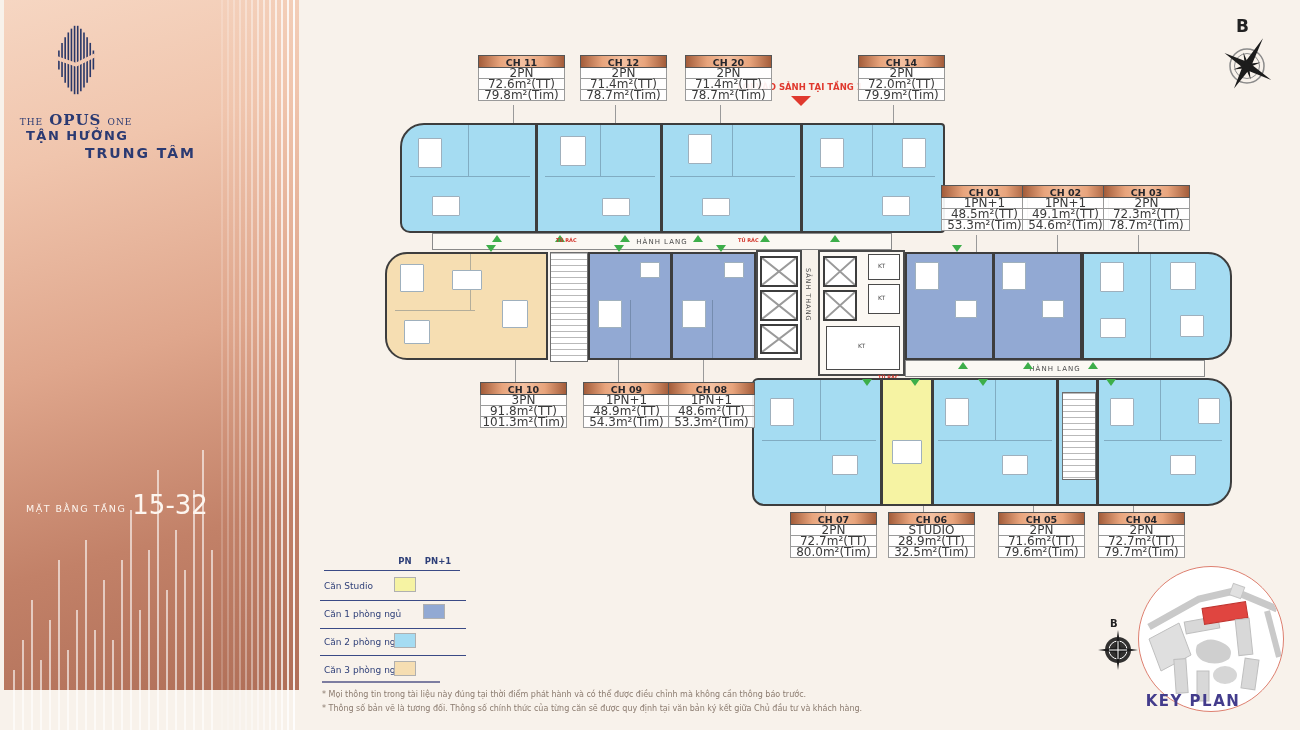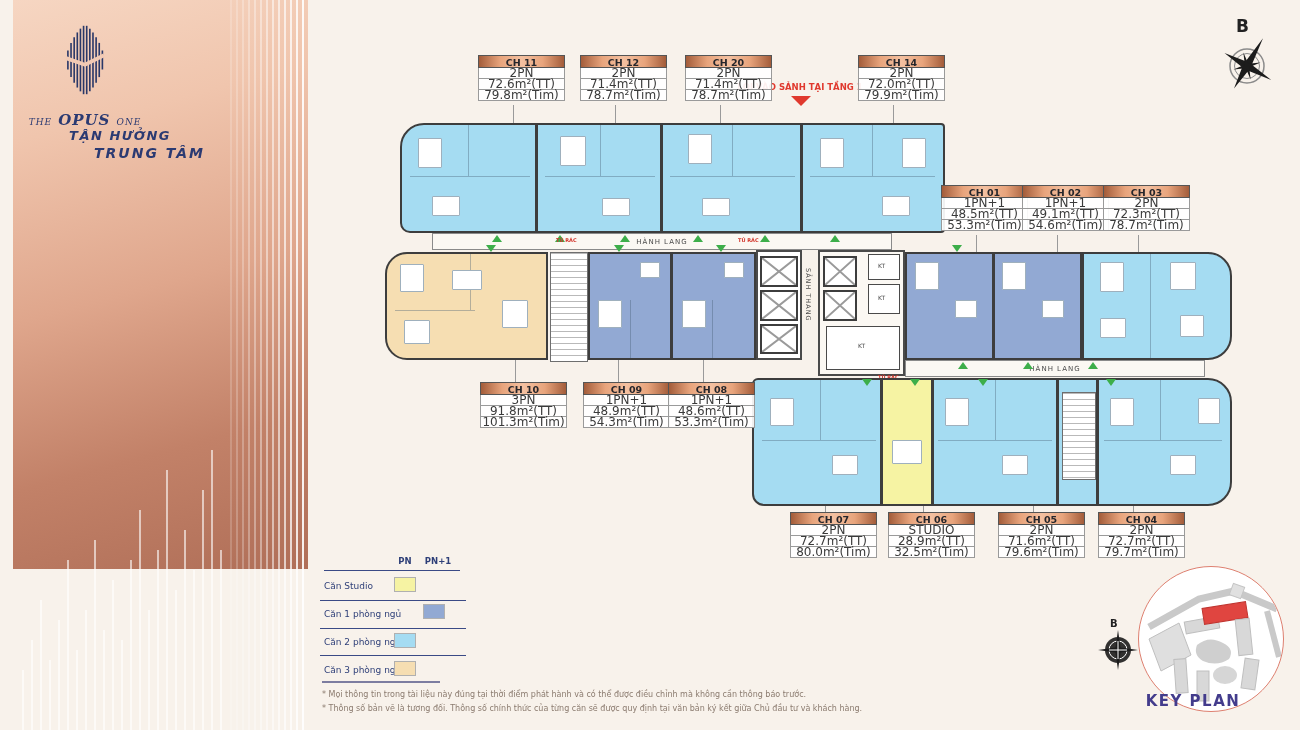--- a/index.html
+++ b/index.html
@@ -1,28 +1,28 @@
 <!DOCTYPE html>
 <html><head>
 <meta charset="utf-8">
 <style>
   html,body{margin:0;padding:0;}
   body{font-family:"DejaVu Sans","Liberation Sans",sans-serif;}
   #stage{position:relative;width:1300px;height:730px;background:#F8F2EB;overflow:hidden;}
 
   
-  #sidebar{position:absolute;left:13px;top:0;width:295px;height:569px;
-    background:linear-gradient(165deg,#F6D6C2 0%,#F0C5AD 22%,#DFA68C 50%,#C28168 76%,#B06F58 100%);font-style:italic;}
+  #sidebar{position:absolute;left:4px;top:0;width:295px;height:690px;
+    background:linear-gradient(165deg,#F6D6C2 0%,#F0C5AD 22%,#DFA68C 50%,#C28168 76%,#B06F58 100%);}
   .deco{position:absolute;left:0;top:0;pointer-events:none;}
   #brand{position:absolute;left:10px;top:22px;width:124px;text-align:center;color:#2B3A72;}
   #brand .logo{margin:0 auto 8px auto;width:44px;height:76px;}
   #brandname{font-family:"DejaVu Serif","Liberation Serif",serif;letter-spacing:1px;}
   #brandname .sm{font-size:9px;} #brandname .lg{font-size:15px;font-weight:bold;}
   #tagline{position:absolute;left:22px;top:128px;width:170px;color:#2B3A72;}
-  .tg1{font-size:13px;font-weight:bold;letter-spacing:1.5px;text-align:center;}
+  .tg1{font-size:13px;font-weight:bold;letter-spacing:1.5px;text-align:left;}
   .tg2{font-family:"DejaVu Serif","Liberation Serif",serif;font-size:30px;font-weight:bold;text-align:right;line-height:1.1;}
   .tg3{font-family:"DejaVu Serif","Liberation Serif",serif;font-size:30px;font-weight:bold;text-align:right;line-height:1.1;}
   .tg4{font-size:14px;font-weight:bold;letter-spacing:2px;text-align:right;margin-top:2px;}
   #tower{position:absolute;left:22px;top:496px;color:#FDF6F0;}
   #tower .row1{display:flex;align-items:flex-end;}
   #tower .toa{font-size:17px;letter-spacing:2px;margin-bottom:10px;}
   #tower .os3{font-family:"DejaVu Serif","Liberation Serif",serif;font-size:60px;font-weight:400;line-height:0.95;margin-left:2px;}
   #tower .row2{display:flex;align-items:flex-end;margin-top:-4px;}
   #tower .mbt{font-size:9.5px;letter-spacing:1.5px;margin-bottom:4px;}
   #tower .rng{font-size:26px;margin-left:6px;line-height:1;}
@@ -143,20 +143,24 @@
         <span class="sm">ONE</span>
       </div>
     </div>
 
     <div id="tagline">
       <div class="tg1">TẬN HƯỞNG</div>
       <div class="tg4">TRUNG TÂM</div>
     </div>
 
     <div id="tower">
+      <div class="row2">
+        <span class="mbt">MẶT BẰNG TẦNG</span>
+        <span class="rng">15-32</span>
+      </div>
     </div>
   </div>
 
   <div id="compassB">B</div>
   <svg style="position:absolute;left:1212px;top:28px;" width="70" height="70">
     <circle cx="35" cy="38" r="17" fill="none" stroke="#8B8B8B" stroke-width="1.5"></circle>
     <circle cx="35" cy="38" r="12.5" fill="none" stroke="#8B8B8B" stroke-width="1"></circle>
     <g transform="rotate(30 35 38)" fill="#1C1C1C">
       <path d="M35 6 L38.5 34.5 L63 38 L38.5 41.5 L35 64 L31.5 41.5 L9 38 L31.5 34.5 Z"></path>
       <path transform="rotate(45 35 38)" d="M35 24 L36.8 36.2 L49 38 L36.8 39.8 L35 52 L33.2 39.8 L21 38 L33.2 36.2 Z"></path>

